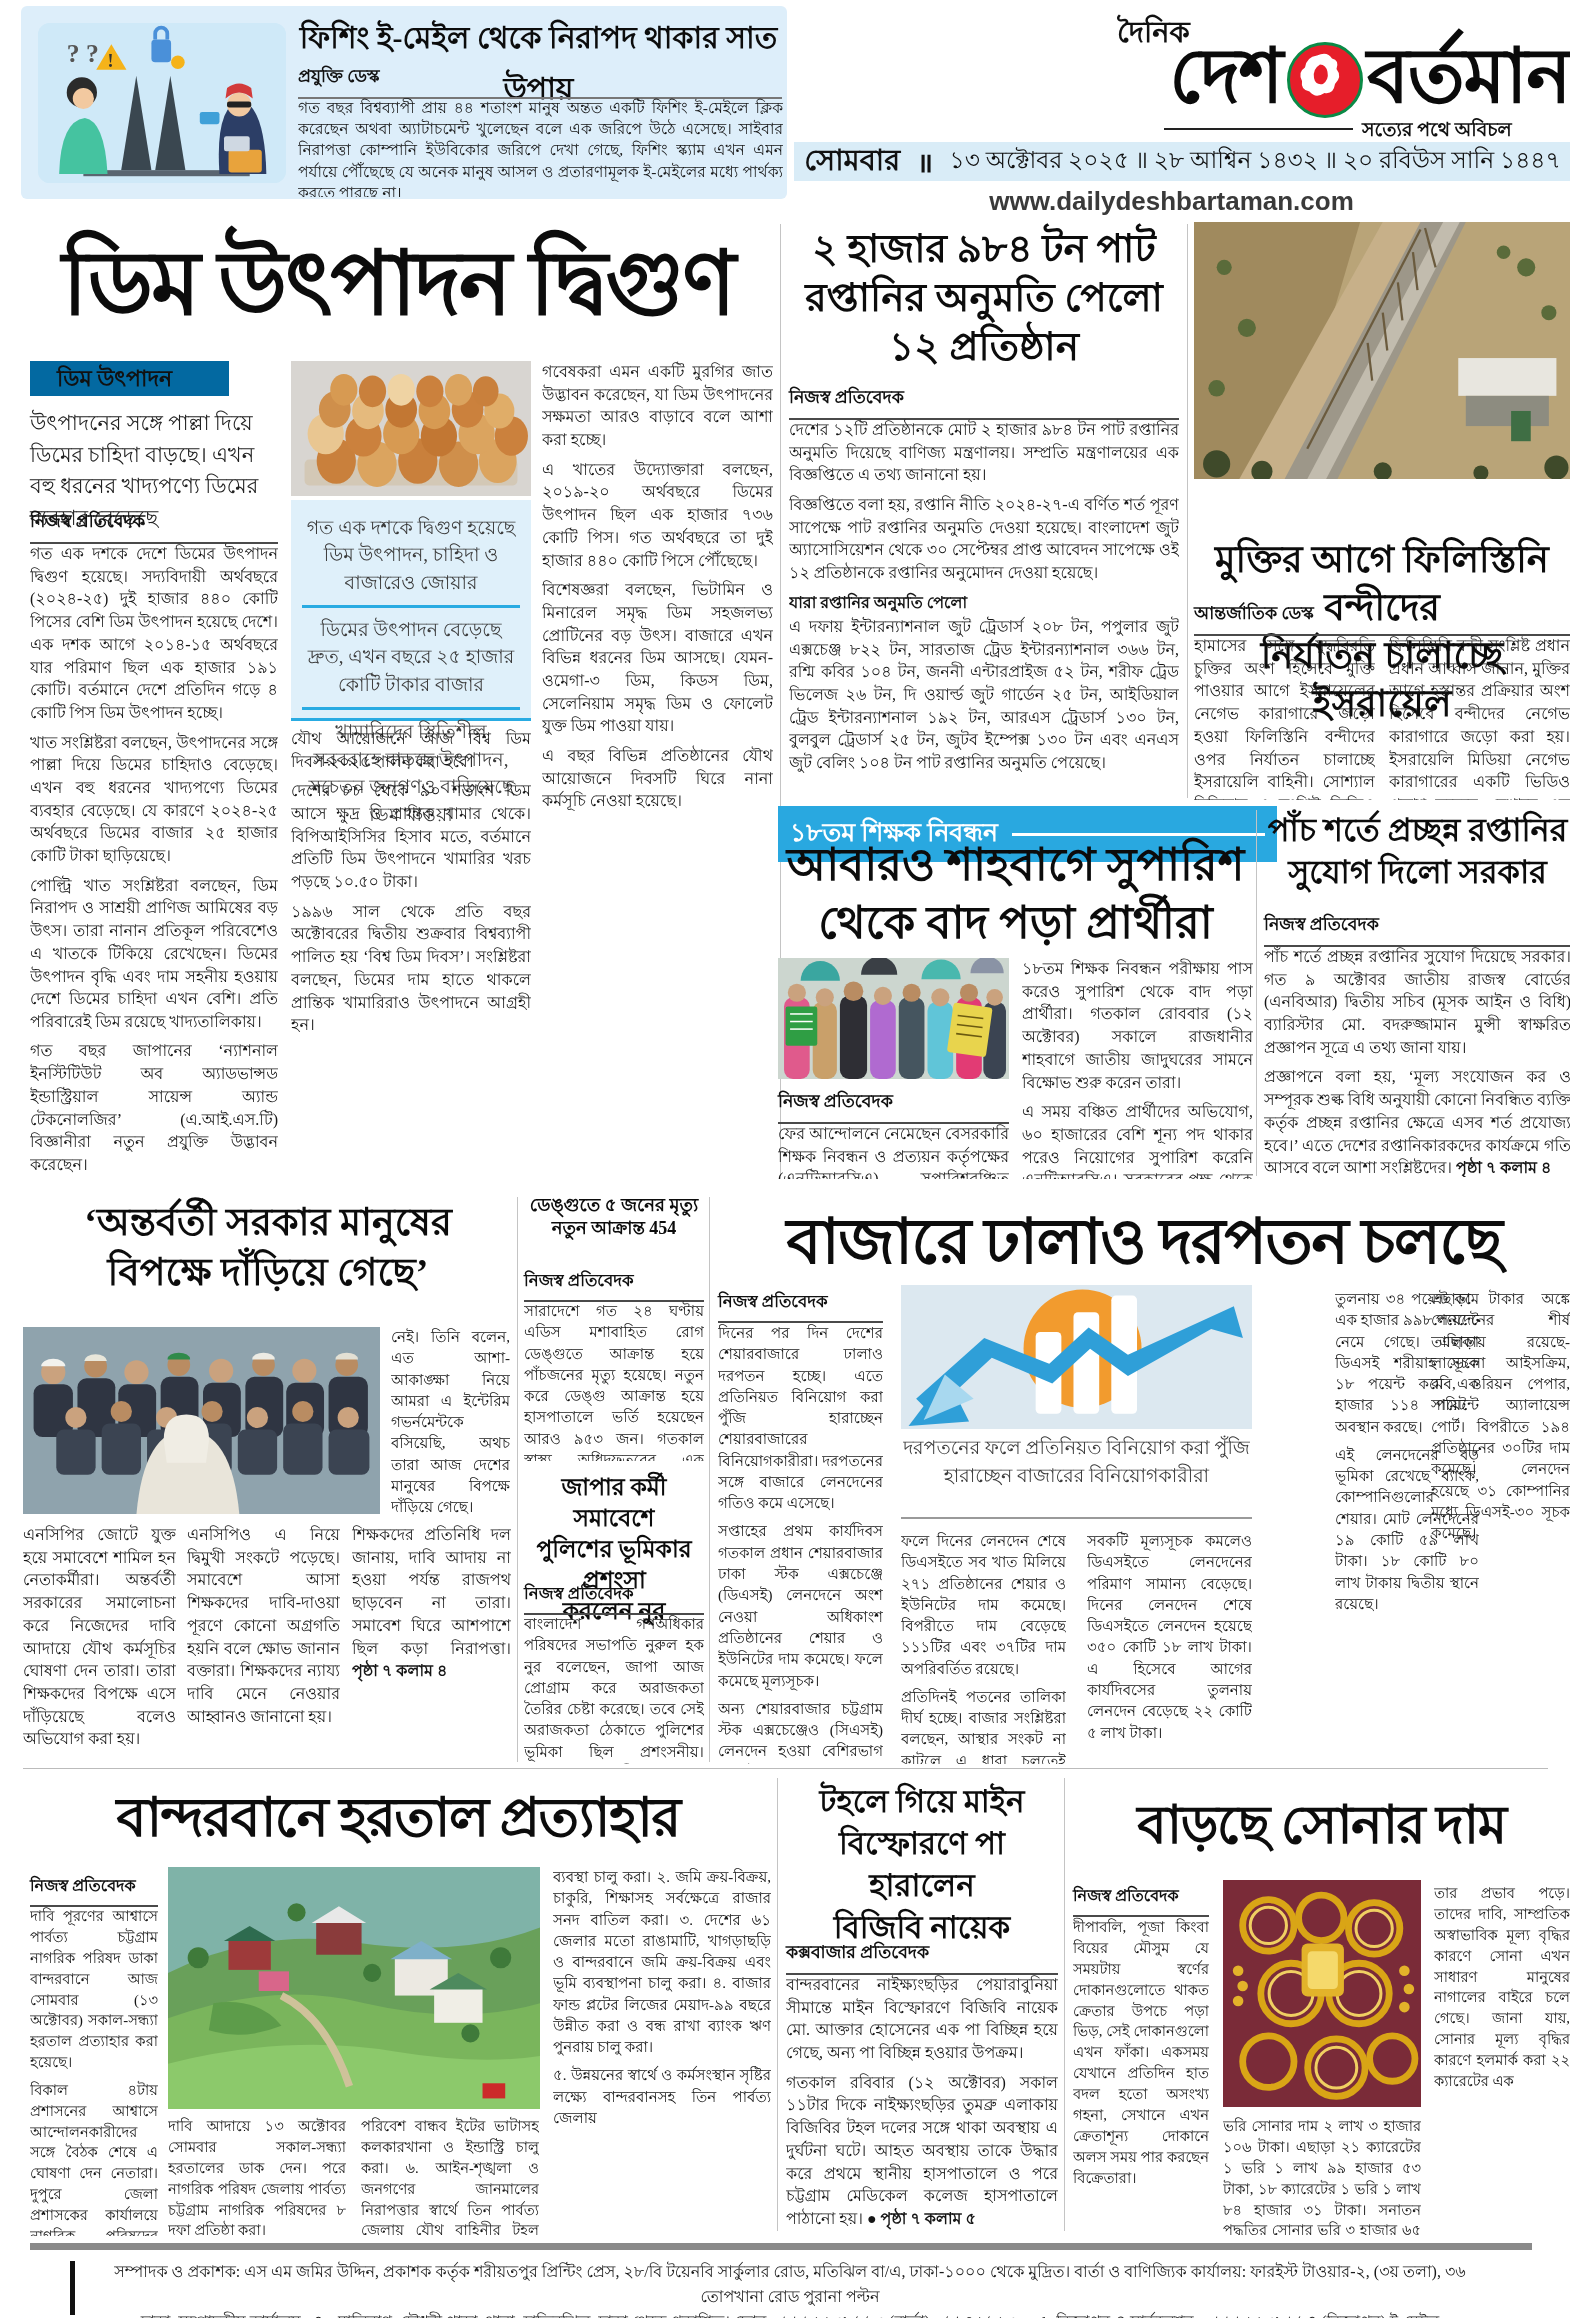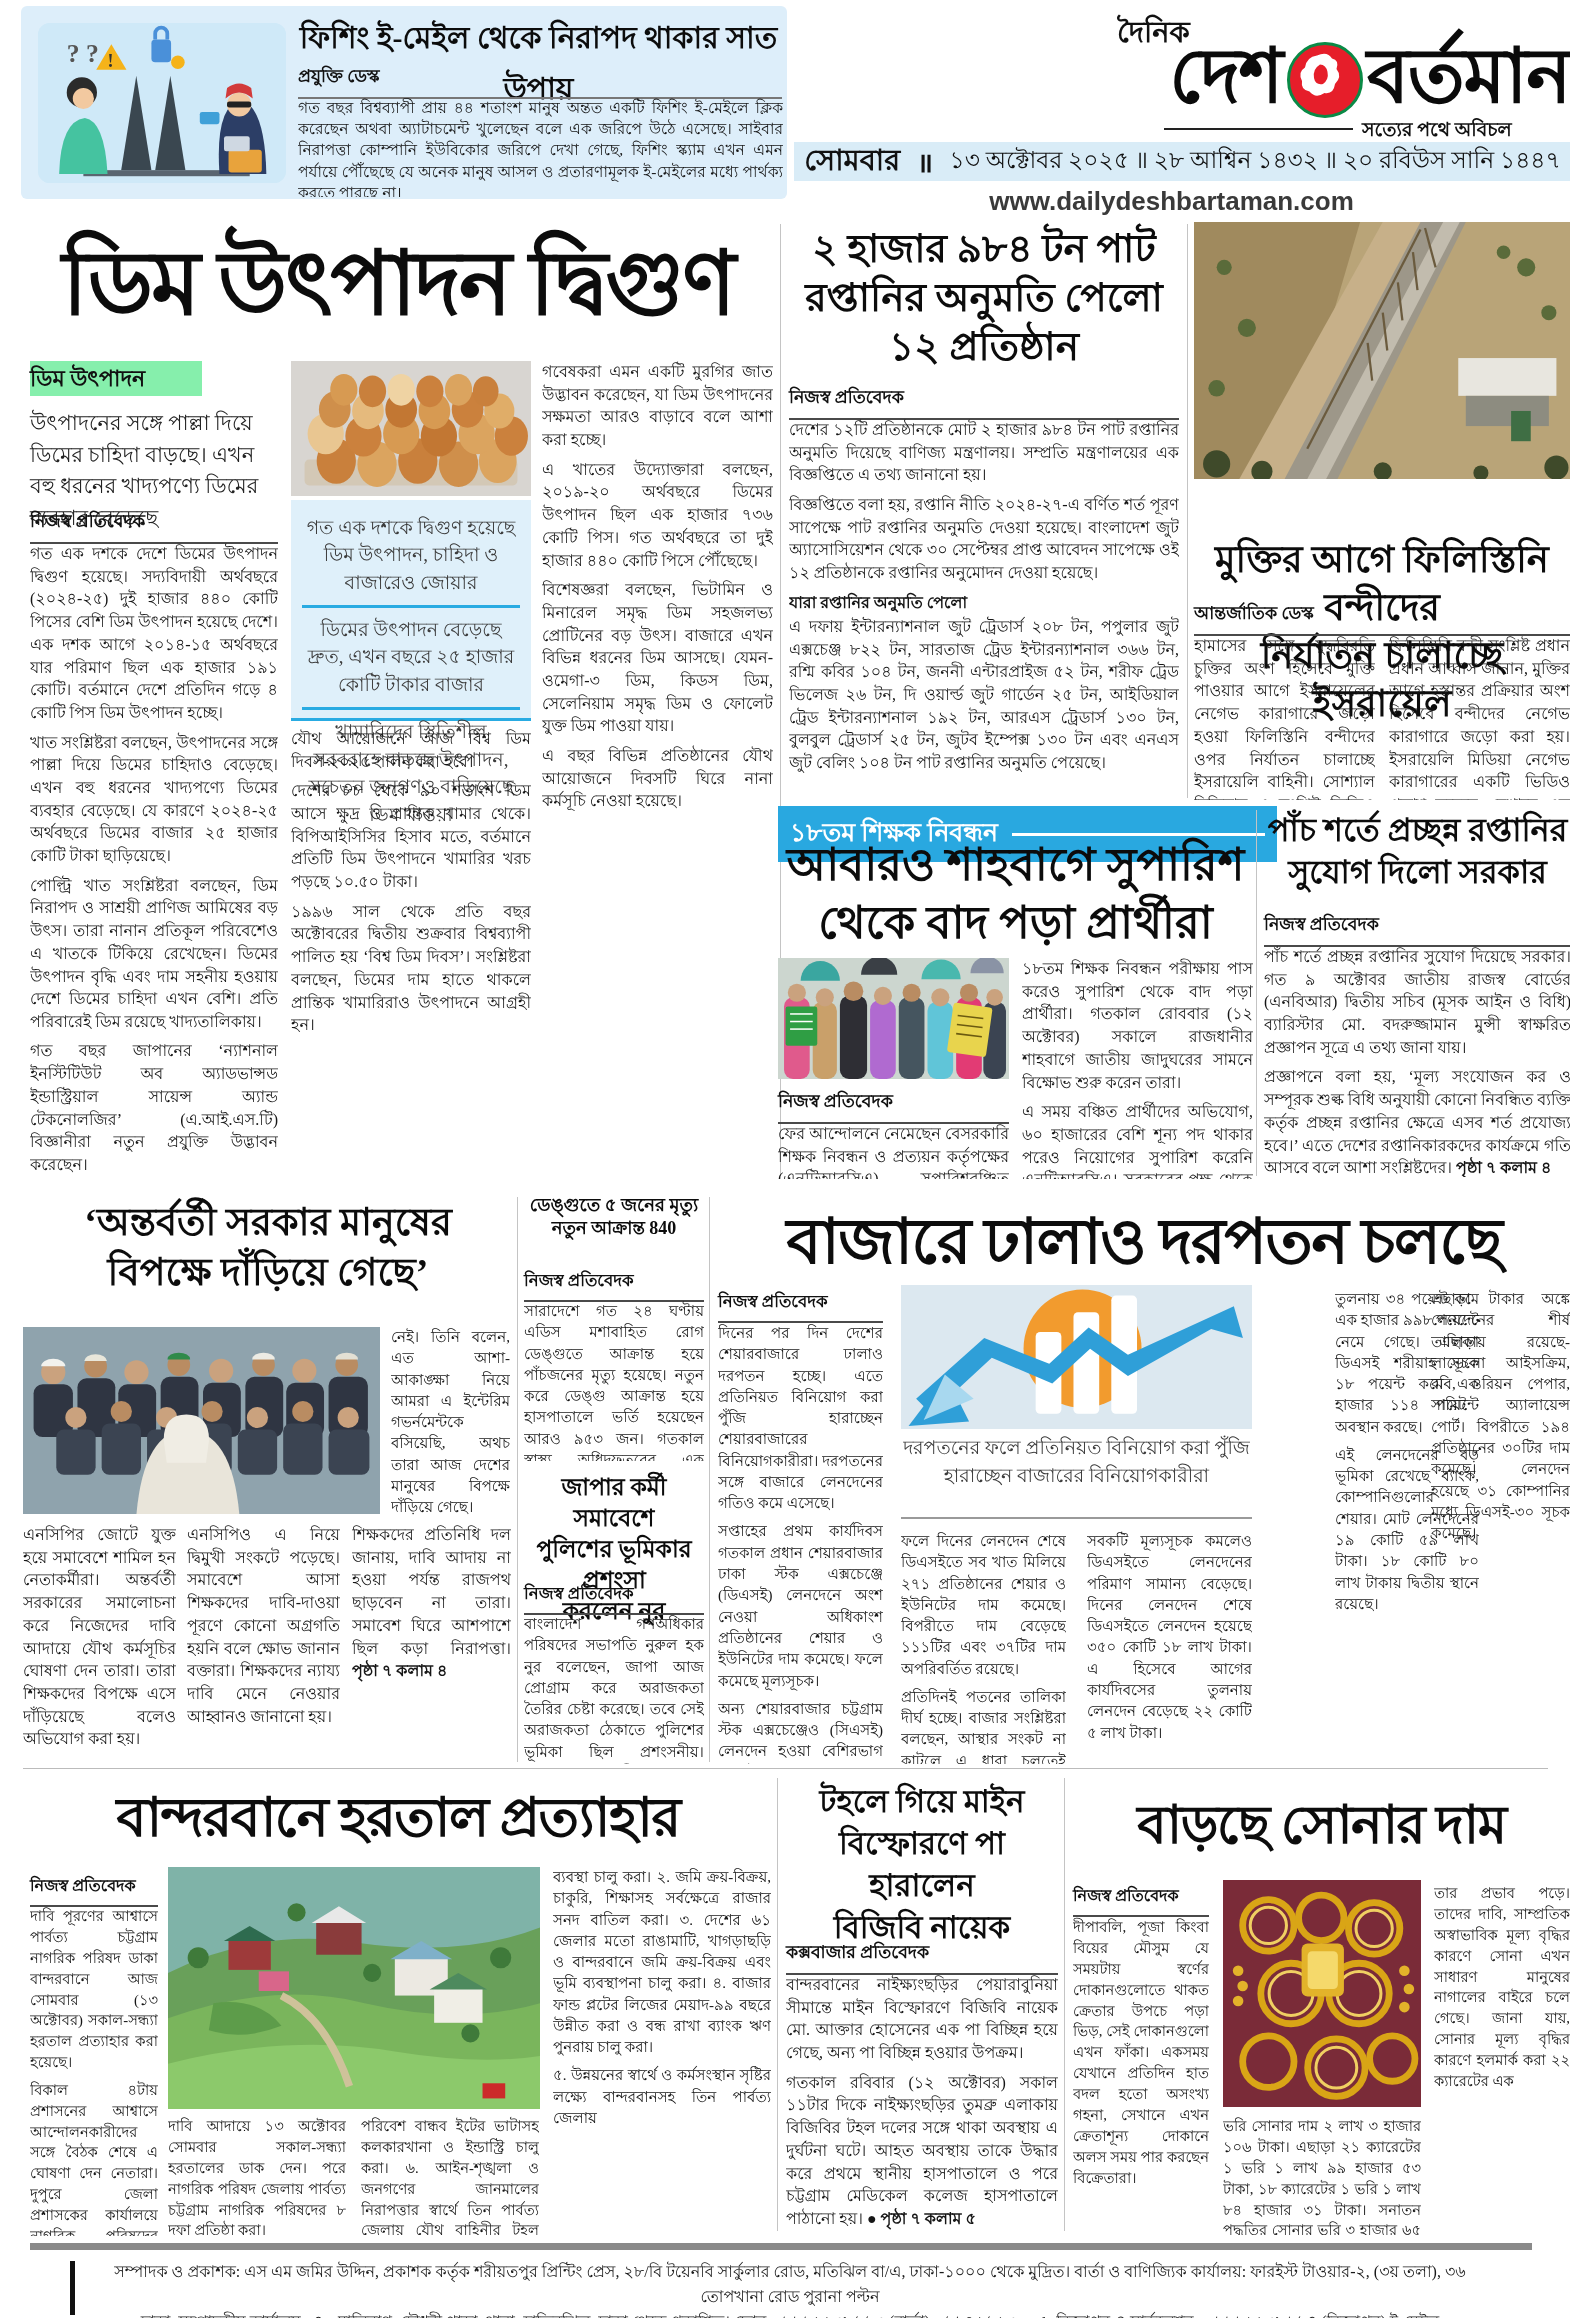--- a/index.html
+++ b/index.html
@@ -7,21 +7,21 @@
         font-family:"Liberation Serif","DejaVu Serif",serif;color:#111;overflow:hidden;}
   .abs{position:absolute;}
   .hl{font-weight:bold;text-align:center;color:#0c0c0c;}
   .by{font-weight:bold;font-size:17.4px;color:#111;border-bottom:2.3px solid #4a4a4a;padding-bottom:5.3px;}
   .bd{font-size:16px;line-height:1.42;text-align:justify;color:#161616;overflow:hidden;}
   .bd p{margin:0 0 6.8px 0;}
   .pg{font-weight:bold;white-space:nowrap;}
   .vline{position:absolute;width:0.8px;background:#c4c4c4;}
   .hline{position:absolute;height:0.8px;background:#bbbbbb;}
   .phish-box{background:#ddeefa;border-radius:6px;}
-  .kicker-egg{background:#86efac;font-weight:bold;font-size:22px;line-height:35px;padding-left:0;}
+  .kicker-egg{background:#0369a1;font-weight:bold;font-size:22px;line-height:35px;padding-left:27px;}
   .subhead{font-size:21px;line-height:1.5;color:#222;}
   .ibox{background:#dff0fa;border-bottom:3px solid #29abe2;padding:6px 10.6px 0 10.6px;}
   .ibox .it{font-size:19px;line-height:1.45;text-align:center;color:#3c3c3c;padding:7.6px 0 9px 0;}
   .ibox .it + .it{border-top:3px solid #29abe2;}
   .tkicker{background:#29a8e0;color:#ffffff;display:flex;align-items:center;padding:0 12px;}
   .tkicker .tk-label{font-weight:bold;font-size:25px;white-space:nowrap;}
   .tkicker .tk-line{flex:1;height:3px;background:#ffffff;margin-left:13.6px;}
   .datebar{background:#d9ecf7;display:flex;align-items:center;justify-content:center;gap:16.6px;}
   .cap{font-size:19px;line-height:1.45;text-align:center;color:#3c3c3c;}
   .logo-row{display:flex;align-items:center;justify-content:flex-end;gap:4.5px;}
@@ -348,21 +348,21 @@
   </div>
   <div class="abs bd" style="left:352px;top:1524px;width:159px;height:240px;">
     <p><span>শিক্ষকদের প্রতিনিধি দল জানায়, দাবি আদায় না হওয়া পর্যন্ত রাজপথ ছাড়বেন না তারা। সমাবেশ ঘিরে আশপাশে ছিল কড়া নিরাপত্তা।</span> <b class="pg">পৃষ্ঠা ৭ কলাম ৪</b></p>
   </div>
 
   <div class="vline" style="left:517px;top:1197px;height:565px;"></div>
   <div class="vline" style="left:709px;top:1197px;height:565px;"></div>
 
   <div class="abs hl" style="left:524px;top:1194px;width:180px;font-size:18px;line-height:1.3;">
     <div>ডেঙ্গুতে ৫ জনের মৃত্যু</div>
-    <div>নতুন আক্রান্ত 840</div>
+    <div>নতুন আক্রান্ত 454</div>
   </div>
   <div class="abs by" style="left:524px;top:1268px;width:180px;font-size:16.6px;">নিজস্ব প্রতিবেদক</div>
   <div class="abs bd" style="left:524px;top:1301px;width:180px;height:160px;font-size:15px;">
     <p><span>সারাদেশে গত ২৪ ঘণ্টায় এডিস মশাবাহিত রোগ ডেঙ্গুতে আক্রান্ত হয়ে পাঁচজনের মৃত্যু হয়েছে। নতুন করে ডেঙ্গু আক্রান্ত হয়ে হাসপাতালে ভর্তি হয়েছেন আরও ৯৫৩ জন। গতকাল স্বাস্থ্য অধিদফতরের এক প্রতিবেদনে এ তথ্য জানানো হয়। প্রতিবেদনে বলা হয়, গত শনিবার সকাল ৮টা থেকে আজ রোববার সকাল ৮টা পর্যন্ত ডেঙ্গু আক্রান্তদের মধ্যে বরিশাল বিভাগে ১৪১ জন, চট্টগ্রাম বিভাগে ১০৭ জন, ঢাকা বিভাগে ১৯৭, ঢাকা উত্তর সিটিতে ১৪৭ জন, ঢাকা দক্ষিণ সিটিতে</span> </p>
   </div>
 
   <div class="abs hl" style="left:524px;top:1472px;width:180px;font-size:23.4px;line-height:1.32;">
     <div>জাপার কর্মী সমাবেশে</div>
     <div>পুলিশের ভূমিকার প্রশংসা</div>
     <div>করলেন নুর</div>

